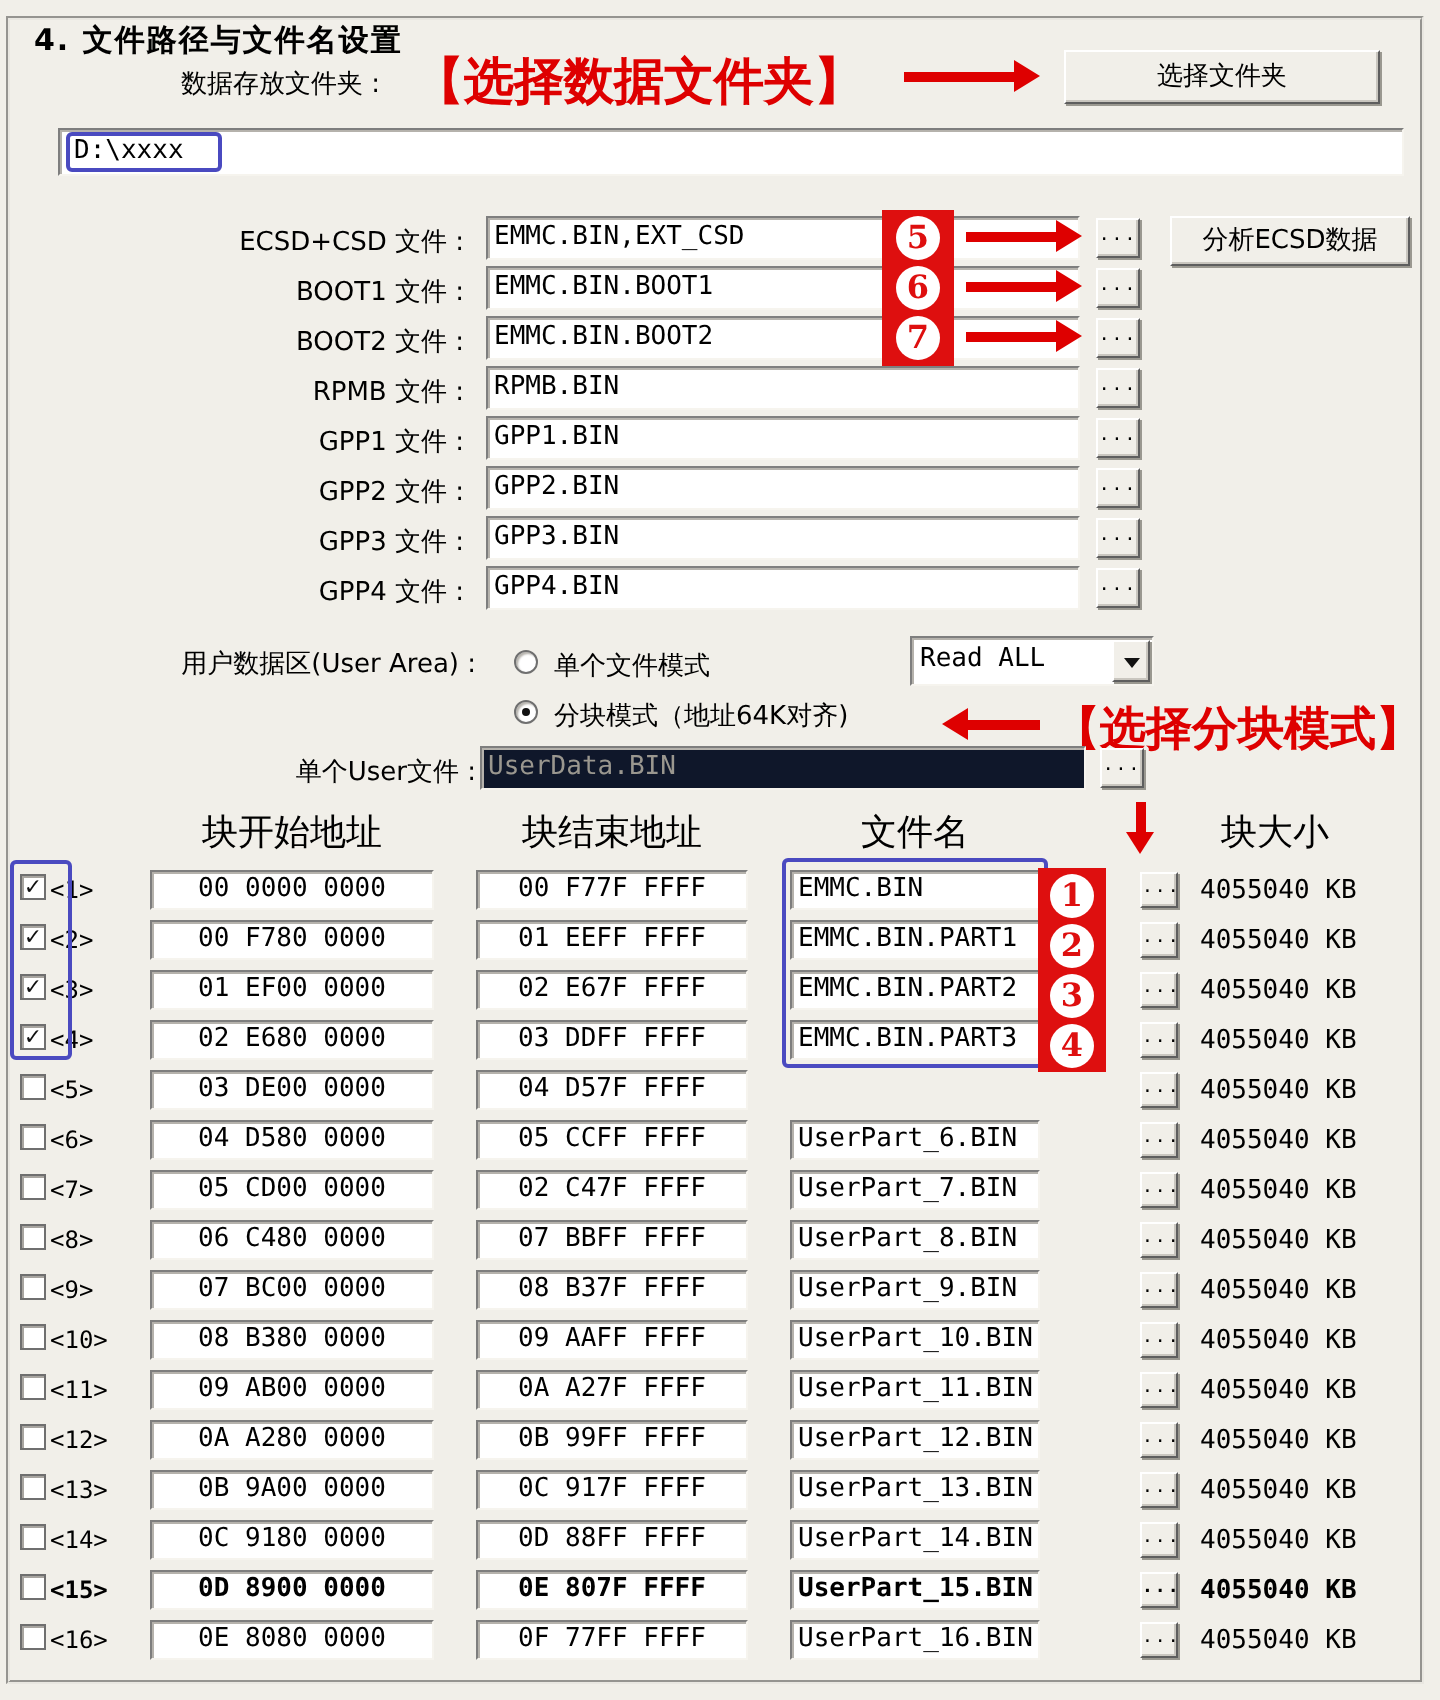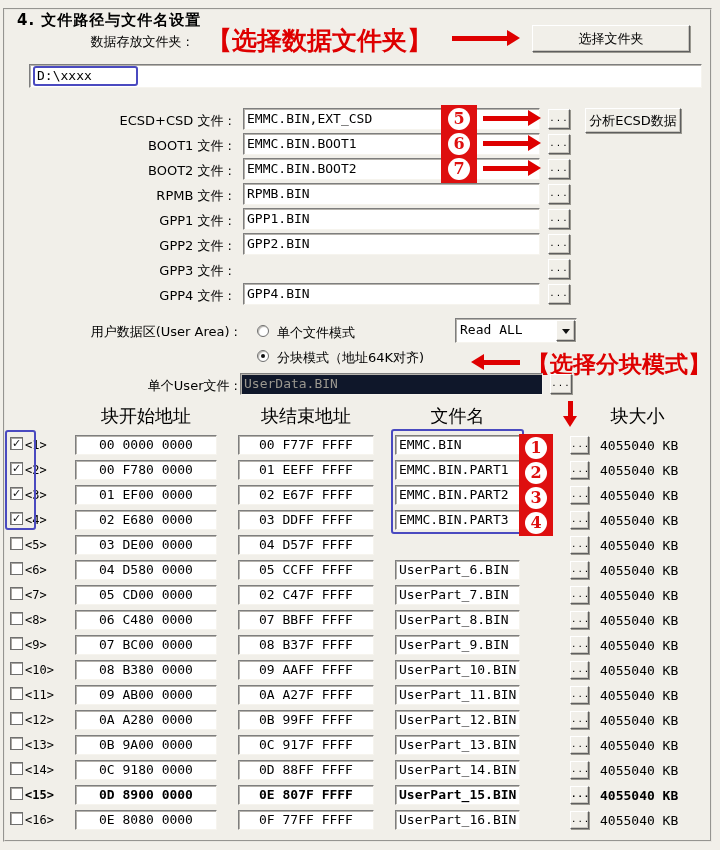--- a/index.html
+++ b/index.html
@@ -137,21 +137,21 @@
 <div class="groupbox">
   <div class="legend">4. 文件路径与文件名设置</div>
 </div>
 
 <div class="abs rlbl" style="left:0;top:33px;width:190px;">数据存放文件夹 :</div>
 <div class="abs red-note" style="left:207px;top:24px;font-size:25px;">【选择数据文件夹】</div>
 <div class="abs arr-right" style="left:452px;top:36px;width:55px;"></div>
 <div class="abs btn" style="left:532px;top:25px;width:158px;height:27px;line-height:25px;">选择文件夹</div>
 
 <div class="abs sunken" style="left:29px;top:64px;width:673px;height:24px;">
-  <div class="abs blue-box" style="left:3px;top:1px;width:105px;height:20px;">
+  <div class="abs blue-box" style="left:3px;top:1px;width:78px;height:20px;">
     <span class="mono" style="position:absolute;left:2px;top:0;line-height:16px;">D:\xxxx</span>
   </div>
 </div>
 
 <div id="file-rows">
     <div class="file-row" style="top: 108px;">
     <div class="rlbl">ECSD+CSD 文件 :</div>
     <div class="field sunken mono">EMMC.BIN,EXT_CSD</div>
     <div class="btn browse">...</div>
     <div class="marker">
@@ -190,32 +190,33 @@
 
   </div>
     <div class="file-row" style="top: 233px;">
     <div class="rlbl">GPP2 文件 :</div>
     <div class="field sunken mono">GPP2.BIN</div>
     <div class="btn browse">...</div>
 
   </div>
     <div class="file-row" style="top: 258px;">
     <div class="rlbl">GPP3 文件 :</div>
+    <div class="field sunken mono">GPP3.BIN</div>
     <div class="btn browse">...</div>
 
   </div>
     <div class="file-row" style="top: 283px;">
     <div class="rlbl">GPP4 文件 :</div>
     <div class="field sunken mono">GPP4.BIN</div>
     <div class="btn browse">...</div>
 
   </div>
   </div>
 
-<div class="abs btn" style="left:585px;top:108px;width:96px;height:25px;line-height:23px;">分析ECSD数据</div>
+<div class="abs btn" style="left:585px;top:108px;width:120px;height:25px;line-height:23px;">分析ECSD数据</div>
 
 <div class="abs rlbl" style="left:0;top:323px;width:238px;">用户数据区(User Area) :</div>
 
 <div class="abs radio" id="radio-single" style="left:257px;top:325px;"></div>
 <div class="abs lbl" style="left:277px;top:324px;">单个文件模式</div>
 
 <div class="abs sunken combo" style="left:455px;top:318px;">
   <span class="combo-text mono">Read ALL</span>
   <div class="btn combo-btn">
     <span class="combo-arrow"></span>

